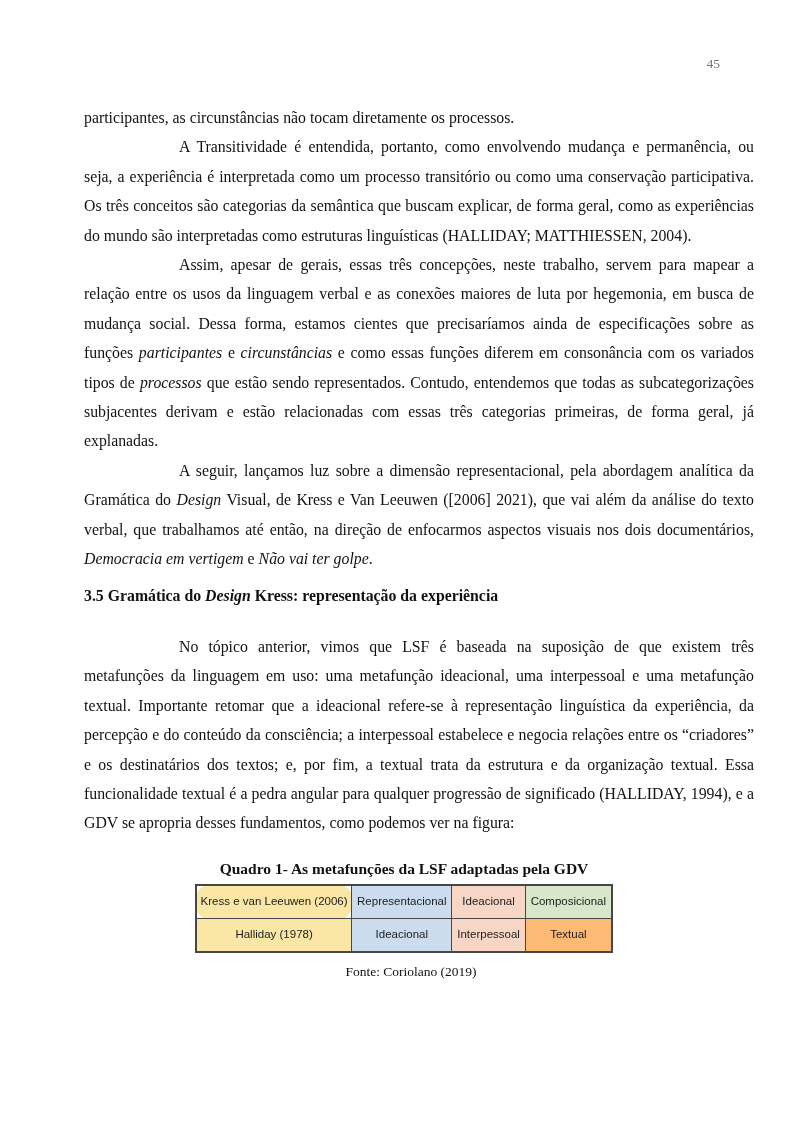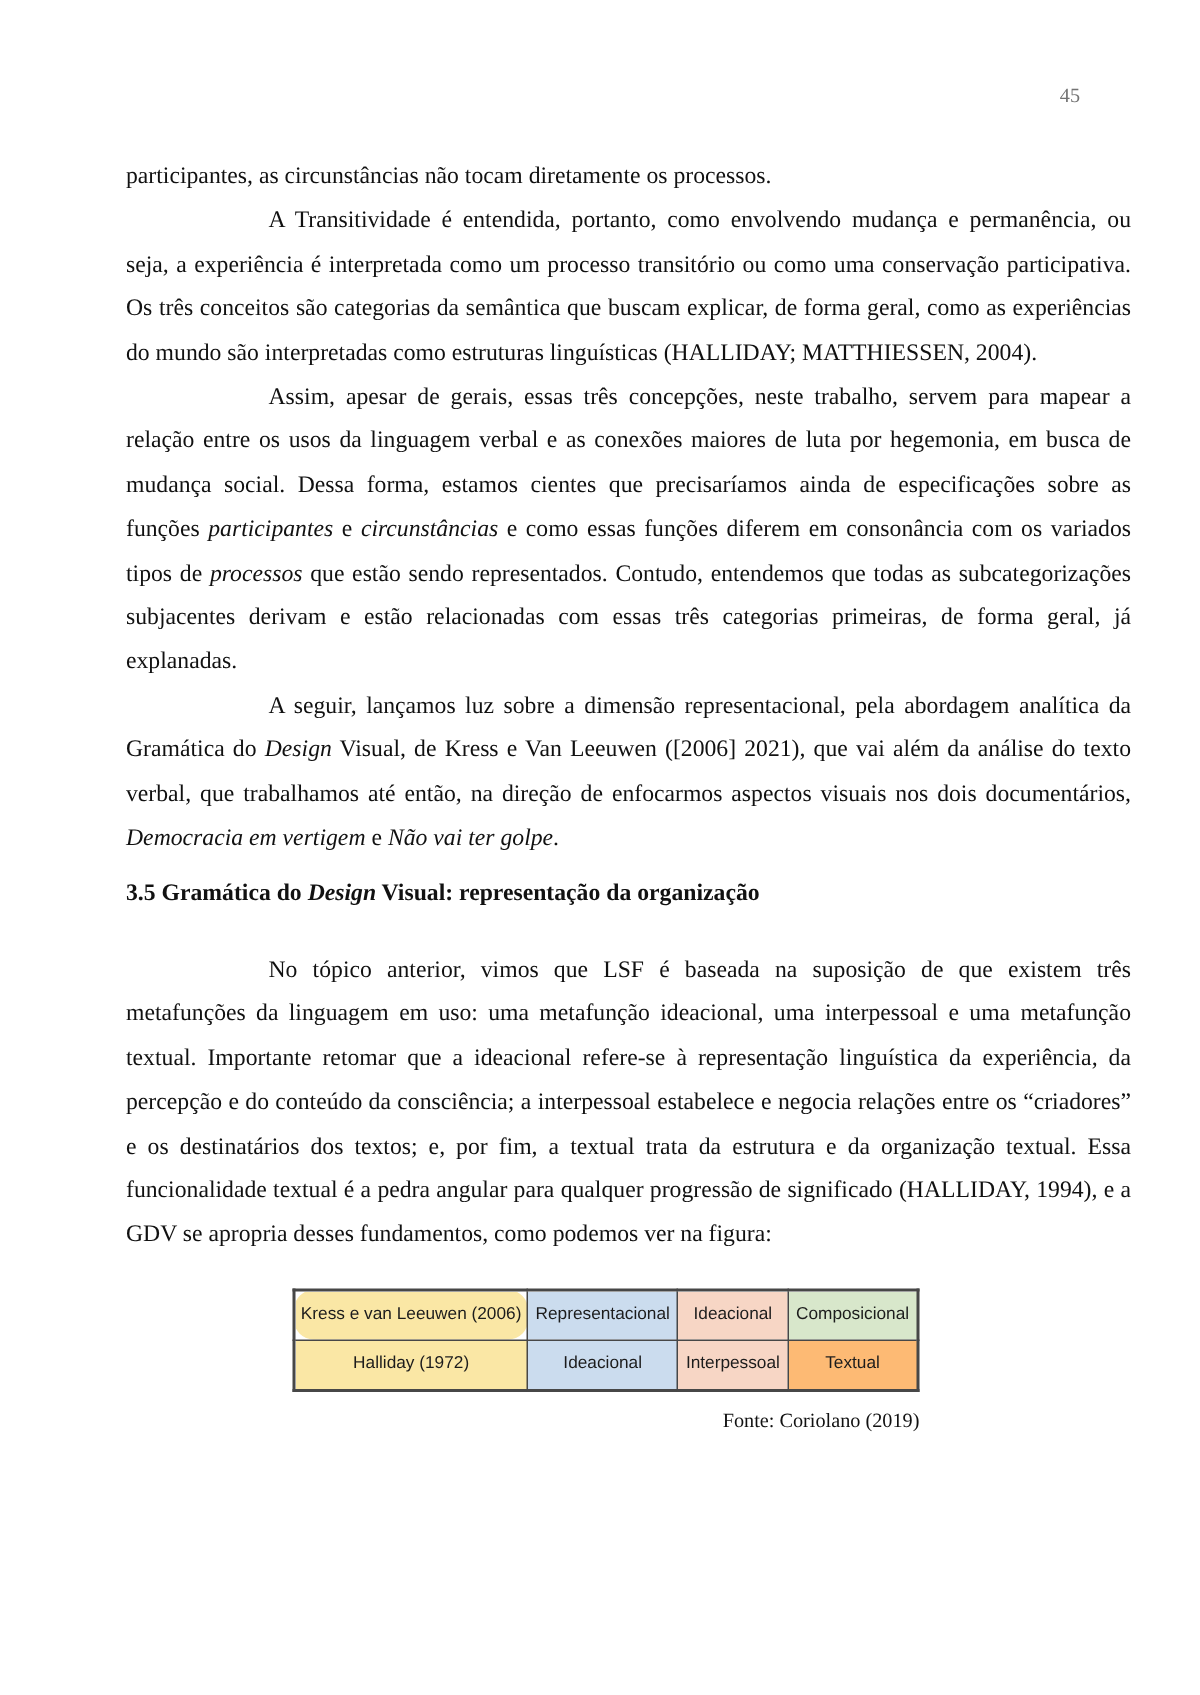--- a/index.html
+++ b/index.html
@@ -63,55 +63,56 @@
     padding: 0 3px;
     overflow: hidden;
   }
   .col-authors { width: 168px; }
   .col-repr    { width: 94px; }
   .col-inter   { width: 67px; }
   .col-comp    { width: 80px; }
   .source {
     font-size: 13.5px;
     margin: 11px 0 0 14px;
-    text-align: right;
+    text-align: center;
     line-height: 1.2;
     text-indent: 0;
   }
 </style>
 </head>
 <body>
 
 <div class="page">
 
   <div class="page-number">45</div>
 
   <div class="content">
 
     <p class="body-p no-indent"><span>participantes, as circunstâncias não tocam diretamente os processos.</span></p>
     <p class="body-p"><span>A Transitividade é entendida, portanto, como envolvendo mudança e permanência, ou seja, a experiência é interpretada como um processo transitório ou como uma conservação participativa. Os três conceitos são categorias da semântica que buscam explicar, de forma geral, como as experiências do mundo são interpretadas como estruturas linguísticas (HALLIDAY; MATTHIESSEN, 2004).</span></p>
     <p class="body-p"><span>Assim, apesar de gerais, essas três concepções, neste trabalho, servem para mapear a relação entre os usos da linguagem verbal e as conexões maiores de luta por hegemonia, em busca de mudança social. Dessa forma, estamos cientes que precisaríamos ainda de especificações sobre as funções </span><i>participantes</i><span> e </span><i>circunstâncias</i><span> e como essas funções diferem em consonância com os variados tipos de </span><i>processos</i><span> que estão sendo representados. Contudo, entendemos que todas as subcategorizações subjacentes derivam e estão relacionadas com essas três categorias primeiras, de forma geral, já explanadas.</span></p>
     <p class="body-p"><span>A seguir, lançamos luz sobre a dimensão representacional, pela abordagem analítica da Gramática do </span><i>Design</i><span> Visual, de Kress e Van Leeuwen ([2006] 2021), que vai além da análise do texto verbal, que trabalhamos até então, na direção de enfocarmos aspectos visuais nos dois documentários, </span><i>Democracia em vertigem</i><span> e </span><i>Não vai ter golpe</i><span>.</span></p>
 
-    <h2 class="section-heading"><span>3.5 Gramática do </span><i>Design</i><span> Visual: representação da organização</span></h2>
+    <h2 class="section-heading"><span>3.5 Gramática do </span><i>Design</i><span> Kress: representação da experiência</span></h2>
 
     <p class="body-p"><span>No tópico anterior, vimos que LSF é baseada na suposição de que existem três metafunções da linguagem em uso: uma metafunção ideacional, uma interpessoal e uma metafunção textual. Importante retomar que a ideacional refere-se à representação linguística da experiência, da percepção e do conteúdo da consciência; a interpessoal estabelece e negocia relações entre os “criadores” e os destinatários dos textos; e, por fim, a textual trata da estrutura e da organização textual. Essa funcionalidade textual é a pedra angular para qualquer progressão de significado (HALLIDAY, 1994), e a GDV se apropria desses fundamentos, como podemos ver na figura:</span></p>
 
     <figure class="quadro" style="margin-top:21px">
+      <figcaption class="caption">Quadro 1- As metafunções da LSF adaptadas pela GDV</figcaption>
 
       <table class="meta-table">
         <tbody>
           <tr>
             <td class="col-authors" style="background-color: rgb(250, 231, 165); border-radius: 13px;">Kress e van Leeuwen (2006)</td>
             <td class="col-repr" style="background-color: rgb(203, 220, 238); margin-left: 45px;">Representacional</td>
             <td class="col-inter" style="background-color: rgb(247, 214, 197);">Ideacional</td>
             <td class="col-comp" style="background-color: rgb(216, 231, 203);">Composicional</td>
           </tr>
           <tr>
-            <td class="col-authors" style="background-color: rgb(250, 231, 165);">Halliday (1972)</td>
+            <td class="col-authors" style="background-color: rgb(250, 231, 165);">Halliday (1978)</td>
             <td class="col-repr" style="background-color: rgb(203, 220, 238);">Ideacional</td>
             <td class="col-inter" style="background-color: rgb(247, 214, 197);">Interpessoal</td>
             <td class="col-comp" style="background-color: #fdba74;">Textual</td>
           </tr>
         </tbody>
       </table>
 
       <div class="source">Fonte: Coriolano (2019)</div>
     </figure>
 

